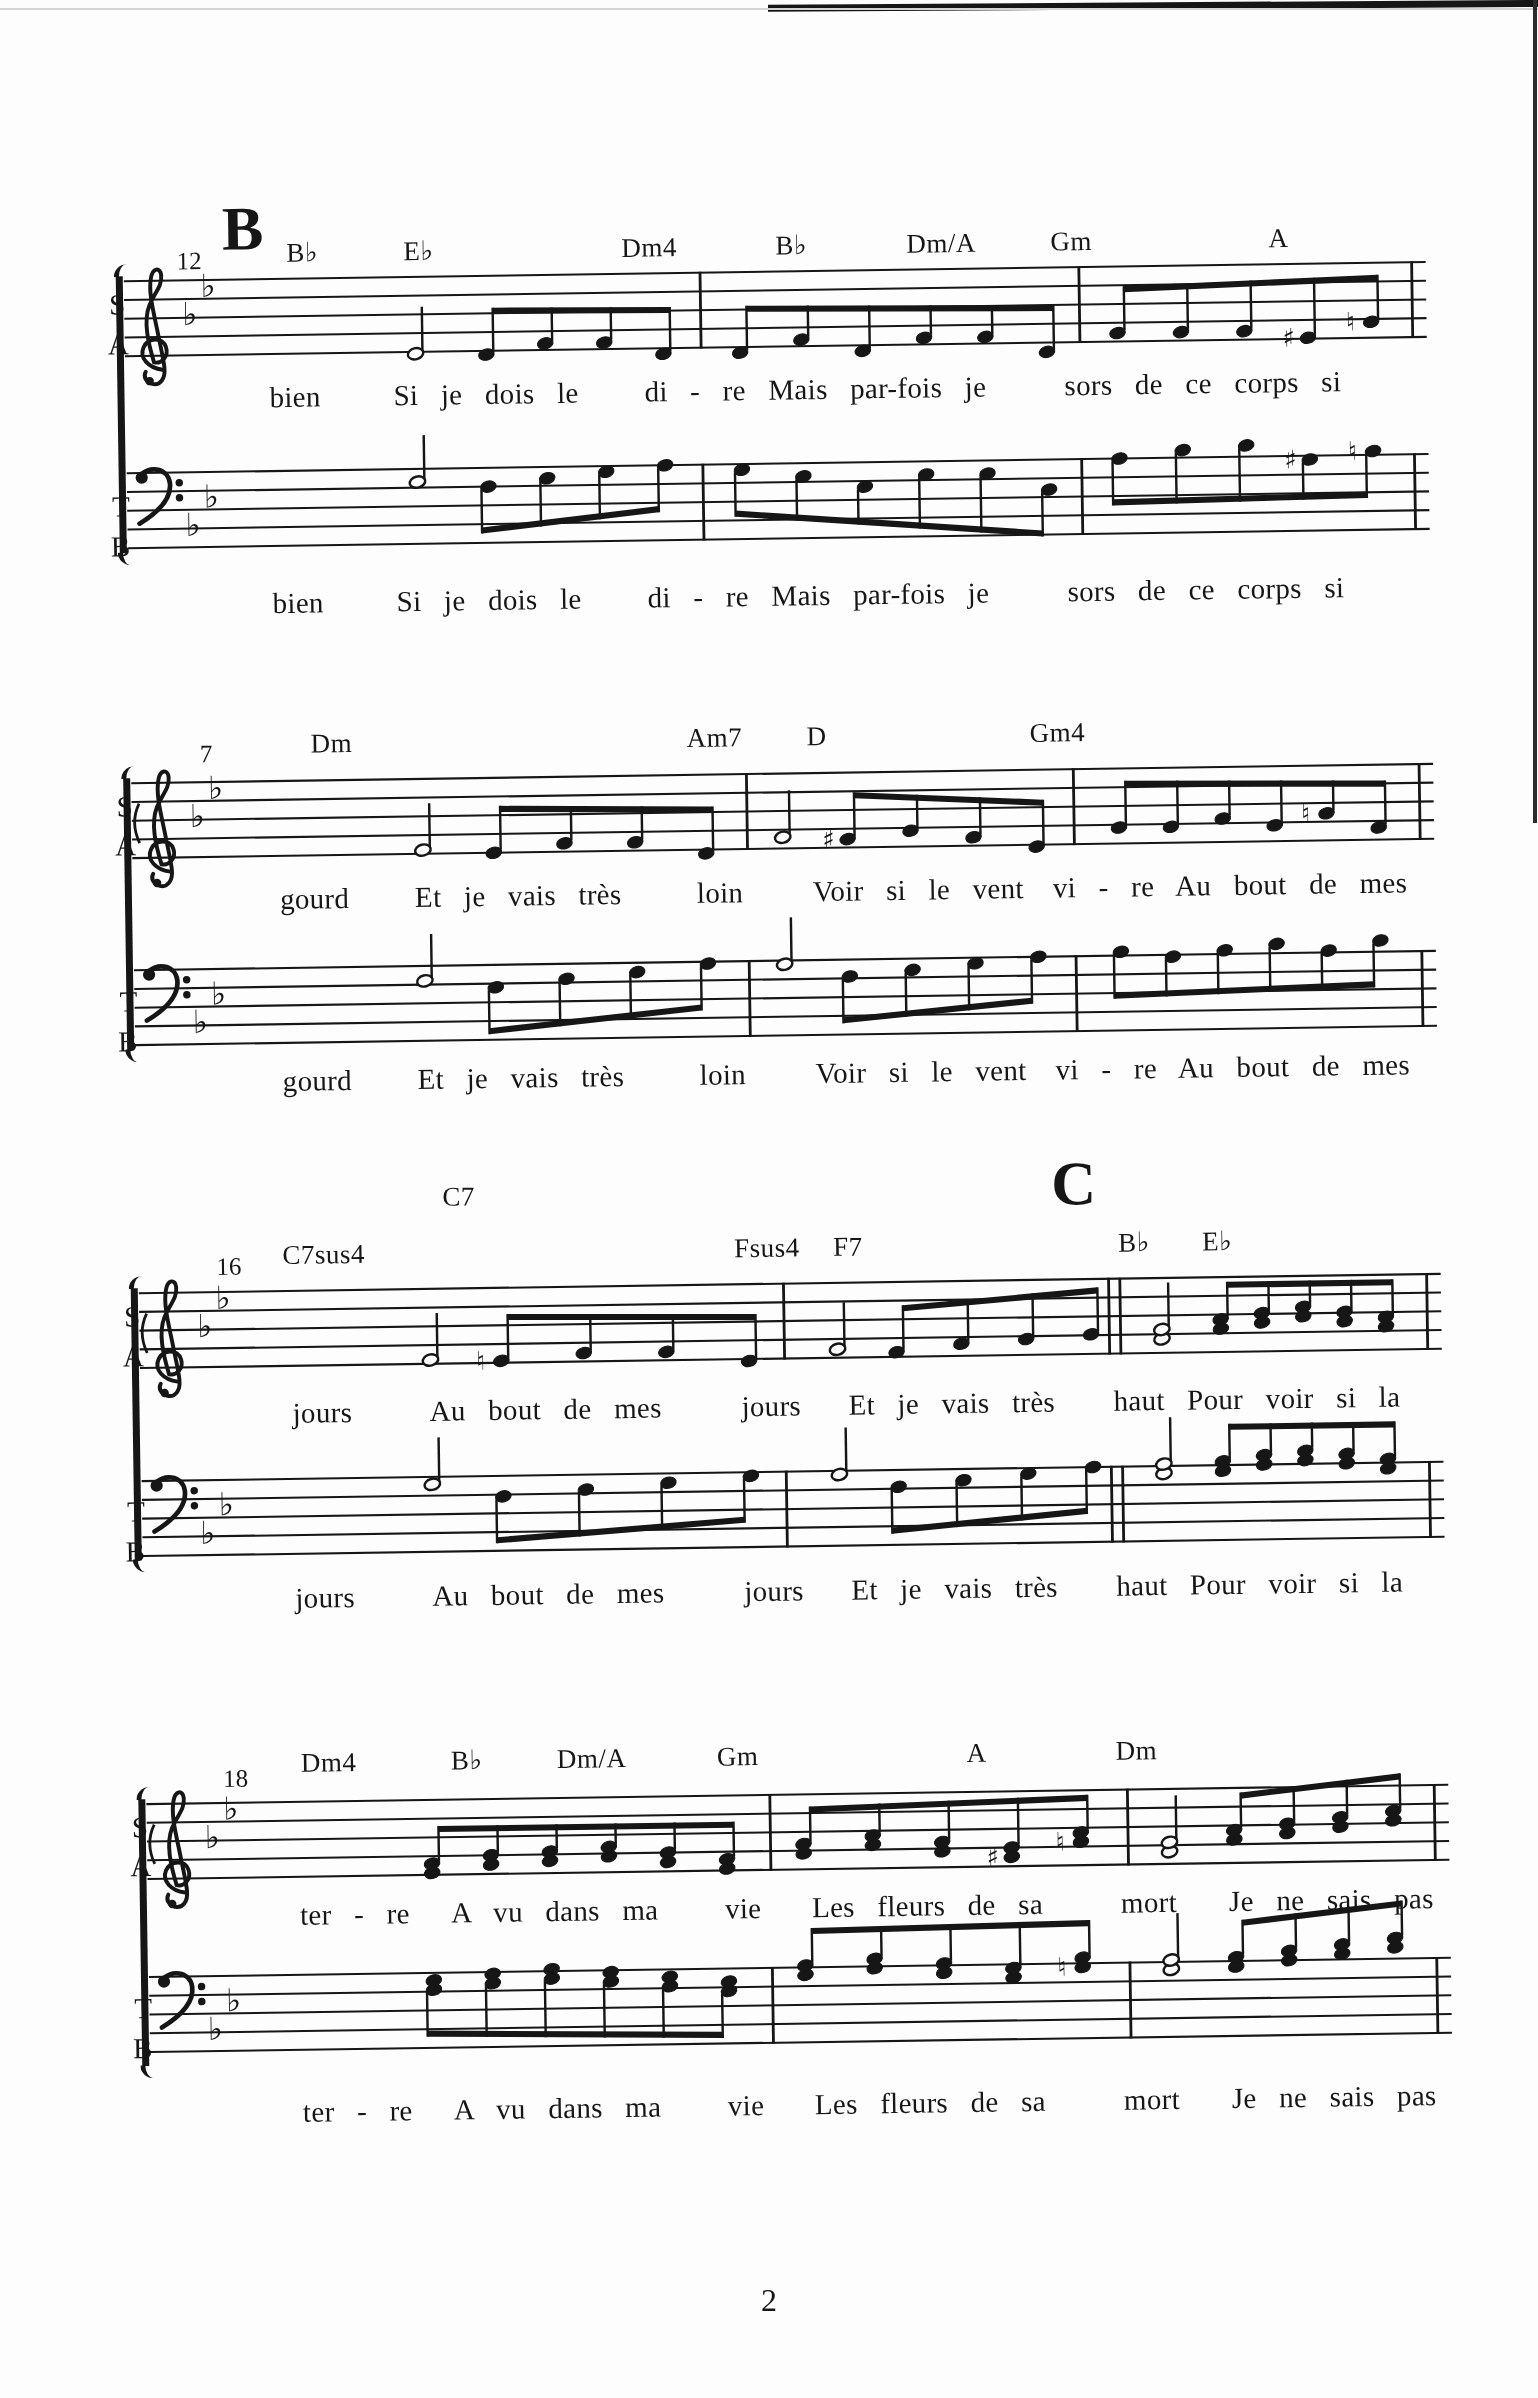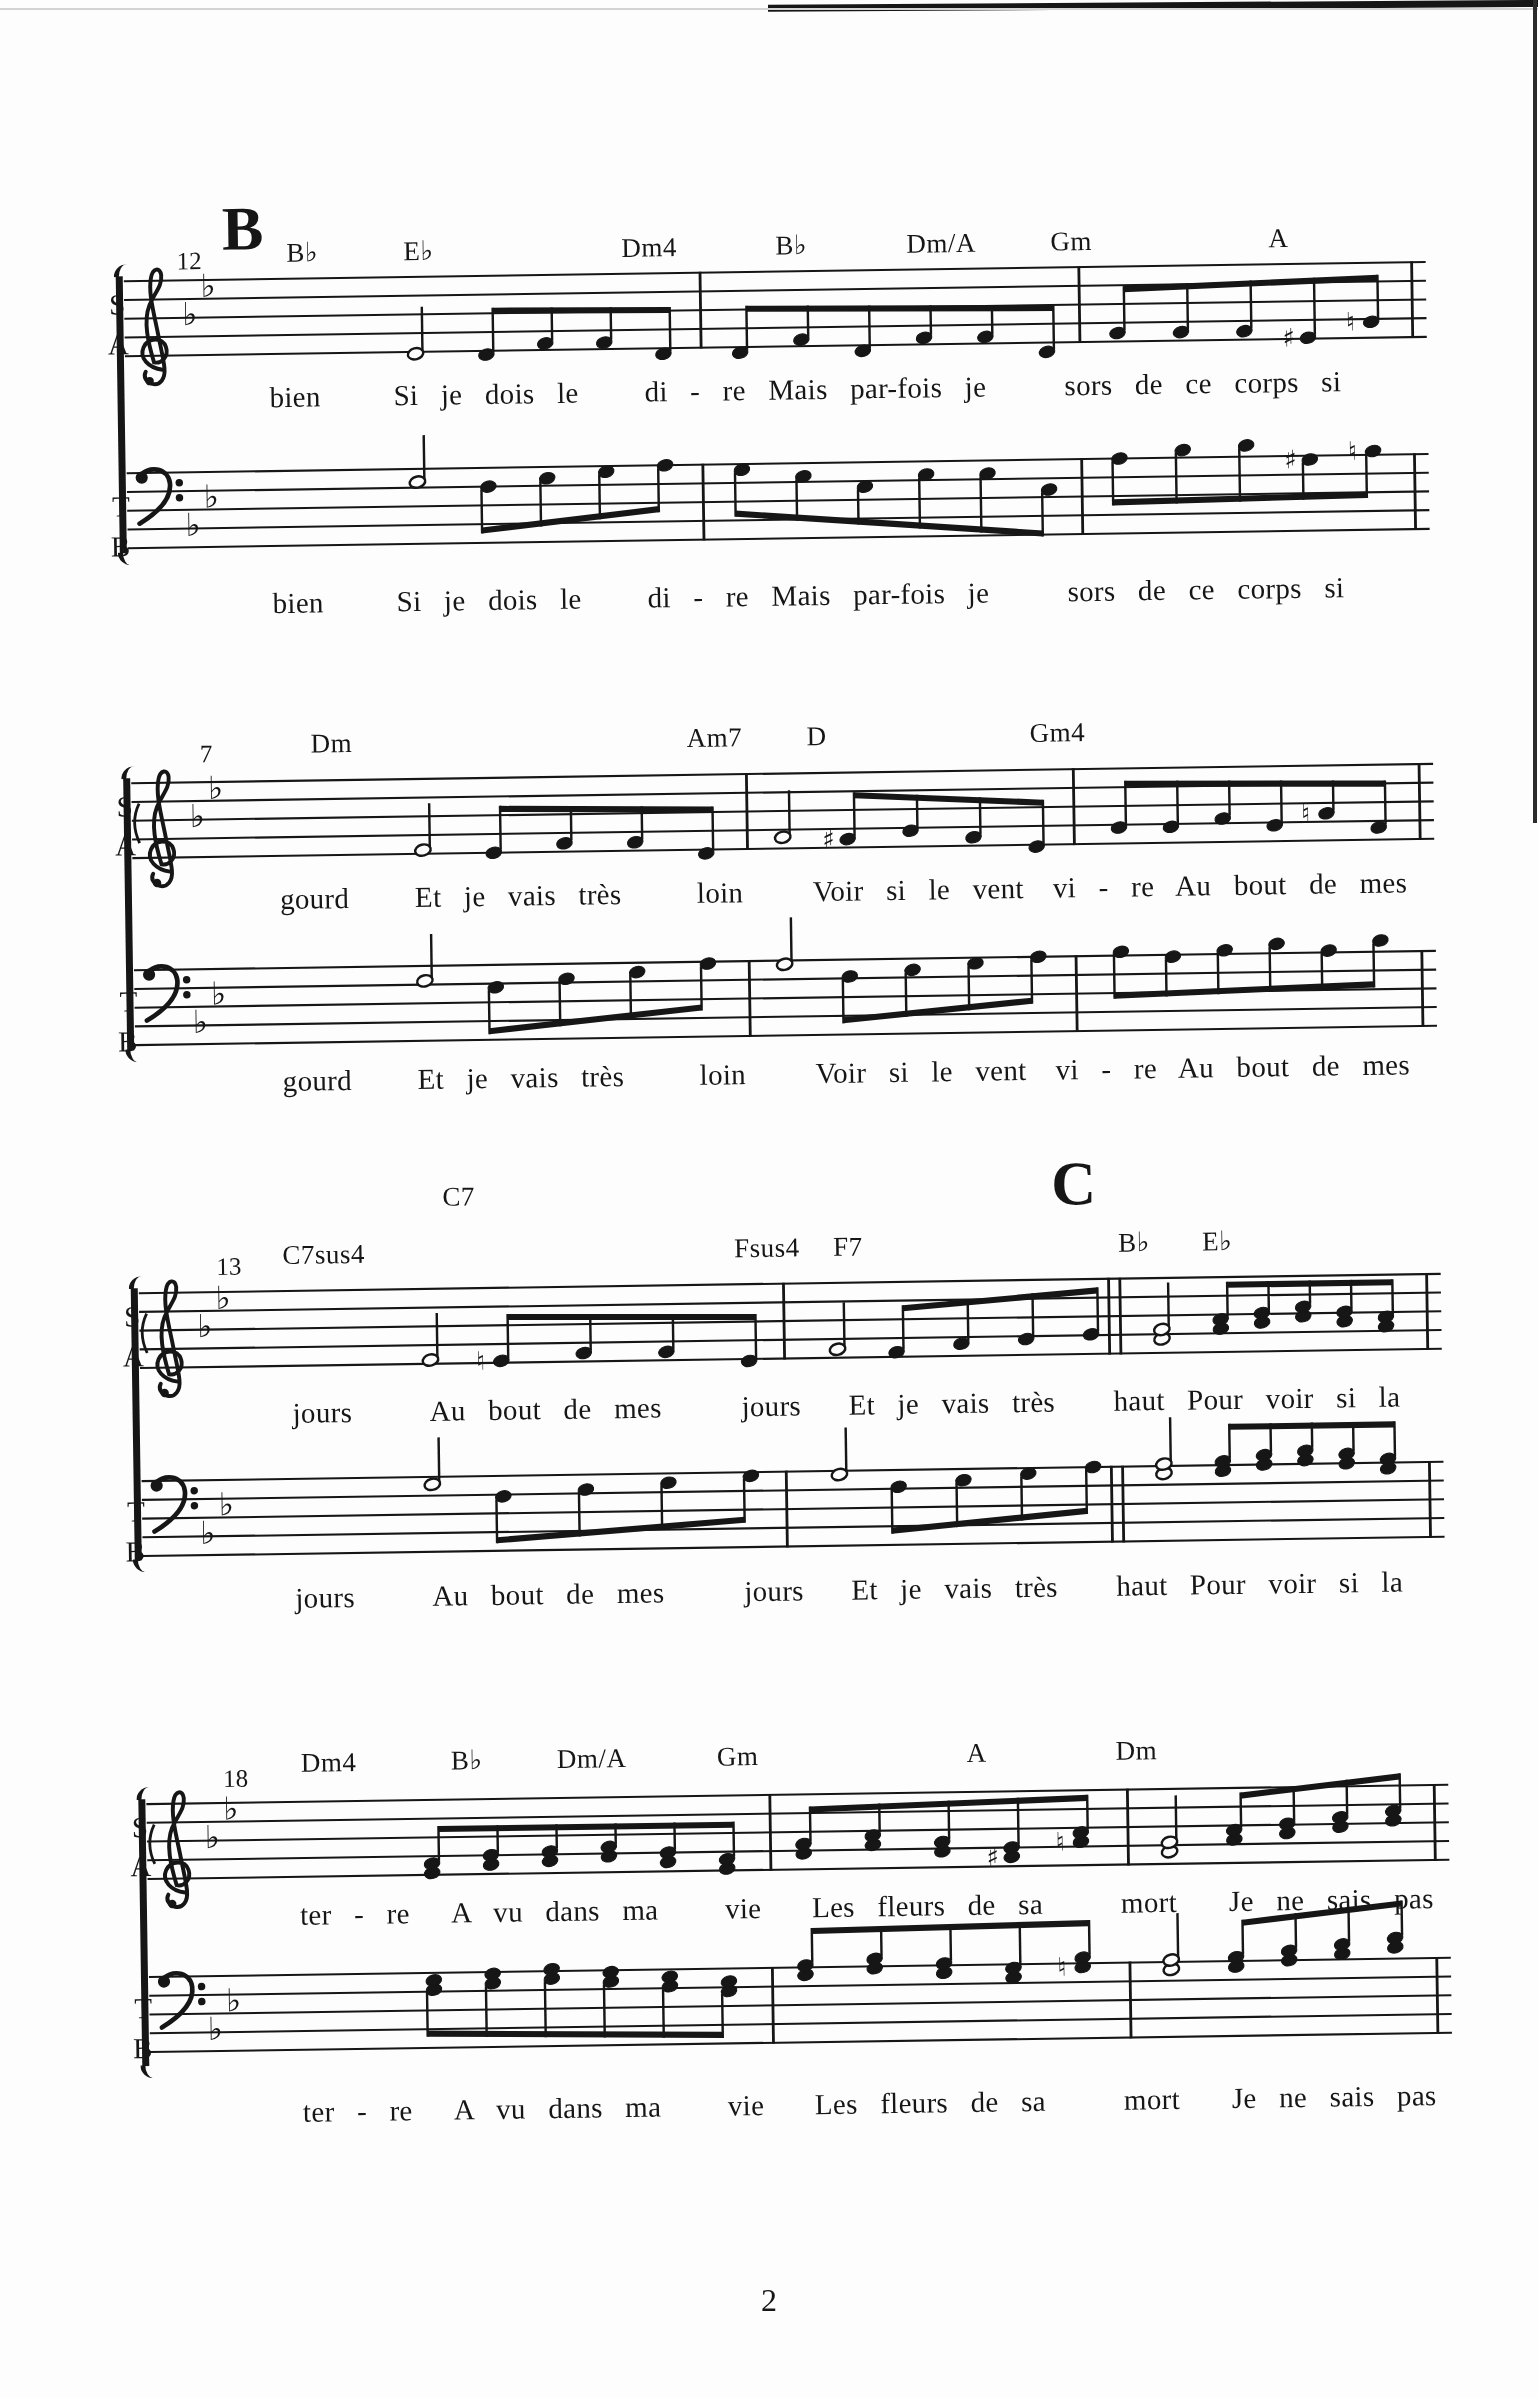--- a/index.html
+++ b/index.html
@@ -287,21 +287,21 @@
         <ellipse cx="1330.8999999999999" cy="8" rx="8.4" ry="5.9" transform="rotate(-14 1330.8999999999999 8)" fill="#161616" stroke="#161616" stroke-width="1.2"></ellipse>
         <line x1="1323.4999999999998" y1="11" x2="1323.4999999999998" y2="58" stroke="#161616" stroke-width="2.6"></line>
         <polygon points="1046.3,66 1323.4999999999998,58 1323.4999999999998,51.5 1046.3,59.5" fill="#161616"></polygon>
       </svg>
     <div class="abs lyric" style="left:284px;top:1068px">gourd</div>
     <div class="abs lyric" style="left:419px;top:1068px">Et je vais très</div>
     <div class="abs lyric" style="left:701px;top:1068px">loin</div>
     <div class="abs lyric" style="left:817px;top:1068px">Voir si le vent</div>
     <div class="abs lyric" style="left:1057px;top:1068px">vi - re Au bout de mes</div>
 
-    <div class="abs measure-num" style="left:215px;top:1255px">13</div>
+    <div class="abs measure-num" style="left:215px;top:1255px">16</div>
     <div class="brace" style="top:1288px;height:272px"></div>
     <div class="abs voice-label" style="left:122px;top:1302px">S</div>
     <div class="abs voice-label" style="left:120px;top:1342px">A</div>
     <div class="abs voice-label" style="left:122px;top:1497px">T</div>
     <div class="abs voice-label" style="left:120px;top:1537px">B</div>
 
     <div class="abs chord" style="left:281px;top:1244px">C7sus4</div>
     <div class="abs chord" style="left:442px;top:1188px">C7</div>
     <div class="abs chord" style="left:733px;top:1244px">Fsus4</div>
     <div class="abs chord" style="left:832px;top:1244px">F7</div>

